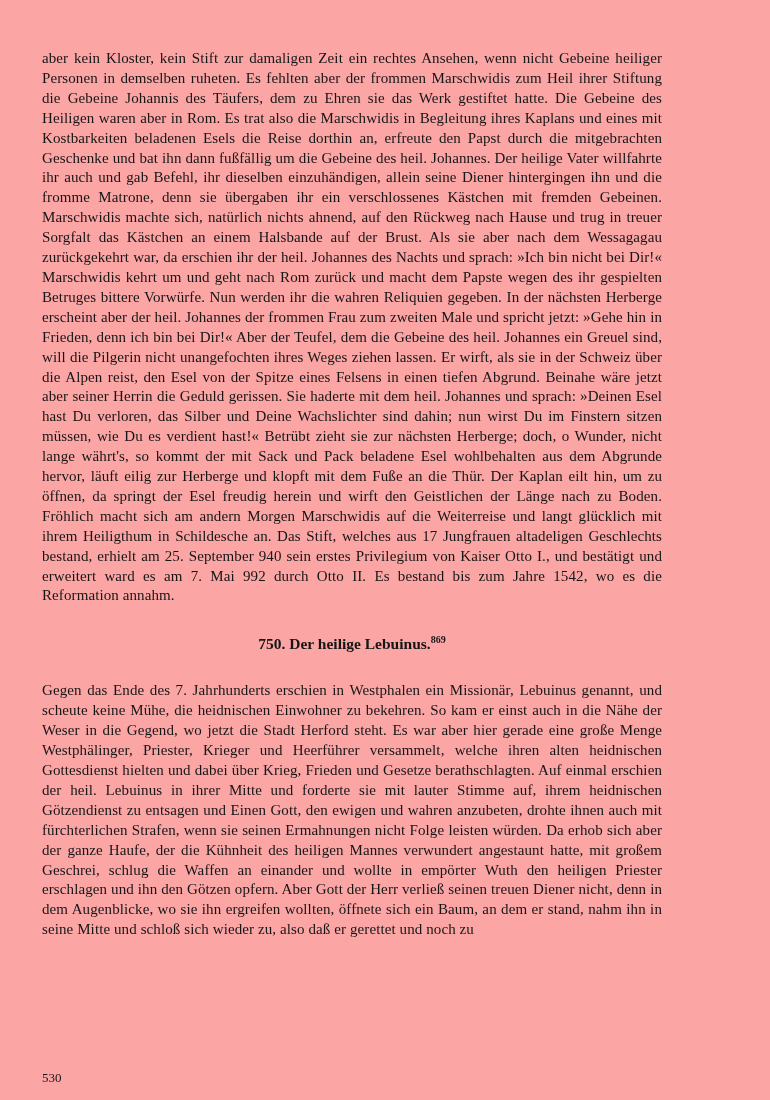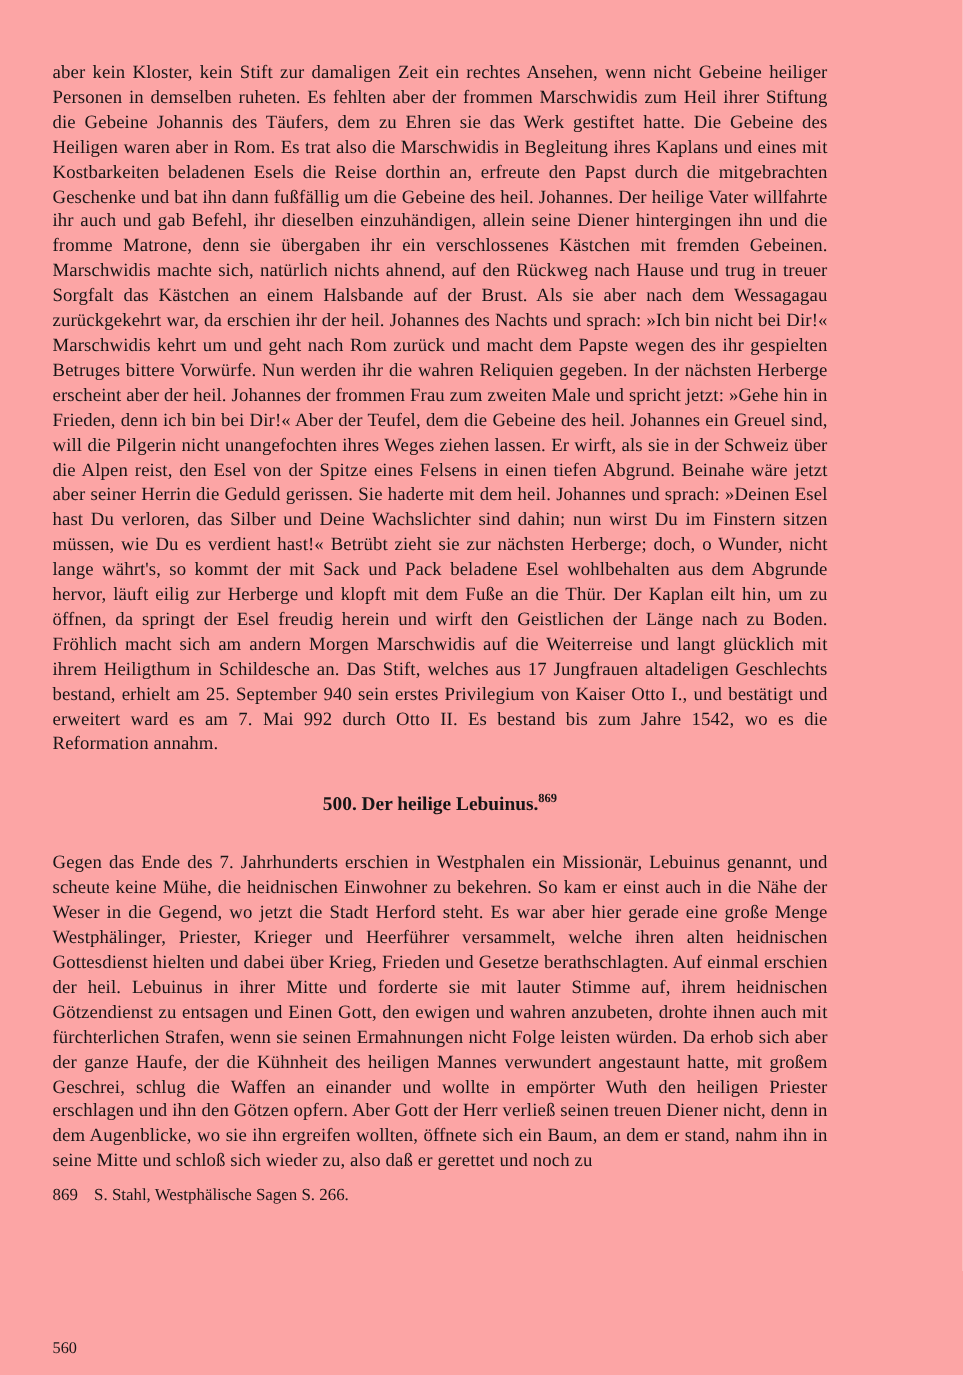--- a/index.html
+++ b/index.html
@@ -65,22 +65,21 @@
   }
 </style>
 </head>
 <body>
 
 <div class="page">
   <div class="text-block">
 
     <p class="body-text">aber kein Kloster, kein Stift zur damaligen Zeit ein rechtes Ansehen, wenn nicht Gebeine heiliger Personen in demselben ruheten. Es fehlten aber der frommen Marschwidis zum Heil ihrer Stiftung die Gebeine Johannis des Täufers, dem zu Ehren sie das Werk gestiftet hatte. Die Gebeine des Heiligen waren aber in Rom. Es trat also die Marschwidis in Begleitung ihres Kaplans und eines mit Kostbarkeiten beladenen Esels die Reise dorthin an, erfreute den Papst durch die mitgebrachten Geschenke und bat ihn dann fußfällig um die Gebeine des heil. Johannes. Der heilige Vater willfahrte ihr auch und gab Befehl, ihr dieselben einzuhändigen, allein seine Diener hintergingen ihn und die fromme Matrone, denn sie übergaben ihr ein verschlossenes Kästchen mit fremden Gebeinen. Marschwidis machte sich, natürlich nichts ahnend, auf den Rückweg nach Hause und trug in treuer Sorgfalt das Kästchen an einem Halsbande auf der Brust. Als sie aber nach dem Wessagagau zurückgekehrt war, da erschien ihr der heil. Johannes des Nachts und sprach: »Ich bin nicht bei Dir!« Marschwidis kehrt um und geht nach Rom zurück und macht dem Papste wegen des ihr gespielten Betruges bittere Vorwürfe. Nun werden ihr die wahren Reliquien gegeben. In der nächsten Herberge erscheint aber der heil. Johannes der frommen Frau zum zweiten Male und spricht jetzt: »Gehe hin in Frieden, denn ich bin bei Dir!« Aber der Teufel, dem die Gebeine des heil. Johannes ein Greuel sind, will die Pilgerin nicht unangefochten ihres Weges ziehen lassen. Er wirft, als sie in der Schweiz über die Alpen reist, den Esel von der Spitze eines Felsens in einen tiefen Abgrund. Beinahe wäre jetzt aber seiner Herrin die Geduld gerissen. Sie haderte mit dem heil. Johannes und sprach: »Deinen Esel hast Du verloren, das Silber und Deine Wachslichter sind dahin; nun wirst Du im Finstern sitzen müssen, wie Du es verdient hast!« Betrübt zieht sie zur nächsten Herberge; doch, o Wunder, nicht lange währt's, so kommt der mit Sack und Pack beladene Esel wohlbehalten aus dem Abgrunde hervor, läuft eilig zur Herberge und klopft mit dem Fuße an die Thür. Der Kaplan eilt hin, um zu öffnen, da springt der Esel freudig herein und wirft den Geistlichen der Länge nach zu Boden. Fröhlich macht sich am andern Morgen Marschwidis auf die Weiterreise und langt glücklich mit ihrem Heiligthum in Schildesche an. Das Stift, welches aus 17 Jungfrauen altadeligen Geschlechts bestand, erhielt am 25. September 940 sein erstes Privilegium von Kaiser Otto I., und bestätigt und erweitert ward es am 7. Mai 992 durch Otto II. Es bestand bis zum Jahre 1542, wo es die Reformation annahm.</p>
 
-    <h2 class="section-heading"><span>500. Der heilige Lebuinus.</span><sup>869</sup></h2>
+    <h2 class="section-heading"><span>750. Der heilige Lebuinus.</span><sup>869</sup></h2>
 
     <p class="body-text">Gegen das Ende des 7. Jahrhunderts erschien in Westphalen ein Missionär, Lebuinus genannt, und scheute keine Mühe, die heidnischen Einwohner zu bekehren. So kam er einst auch in die Nähe der Weser in die Gegend, wo jetzt die Stadt Herford steht. Es war aber hier gerade eine große Menge Westphälinger, Priester, Krieger und Heerführer versammelt, welche ihren alten heidnischen Gottesdienst hielten und dabei über Krieg, Frieden und Gesetze berathschlagten. Auf einmal erschien der heil. Lebuinus in ihrer Mitte und forderte sie mit lauter Stimme auf, ihrem heidnischen Götzendienst zu entsagen und Einen Gott, den ewigen und wahren anzubeten, drohte ihnen auch mit fürchterlichen Strafen, wenn sie seinen Ermahnungen nicht Folge leisten würden. Da erhob sich aber der ganze Haufe, der die Kühnheit des heiligen Mannes verwundert angestaunt hatte, mit großem Geschrei, schlug die Waffen an einander und wollte in empörter Wuth den heiligen Priester erschlagen und ihn den Götzen opfern. Aber Gott der Herr verließ seinen treuen Diener nicht, denn in dem Augenblicke, wo sie ihn ergreifen wollten, öffnete sich ein Baum, an dem er stand, nahm ihn in seine Mitte und schloß sich wieder zu, also daß er gerettet und noch zu</p>
 
-    <div class="footnote"><span class="footnote-number">869</span><span>S. Stahl, Westphälische Sagen S. 266.</span></div>
 
   </div>
 
-  <div class="page-number">560</div>
+  <div class="page-number">530</div>
 </div>
 
 </body></html>

